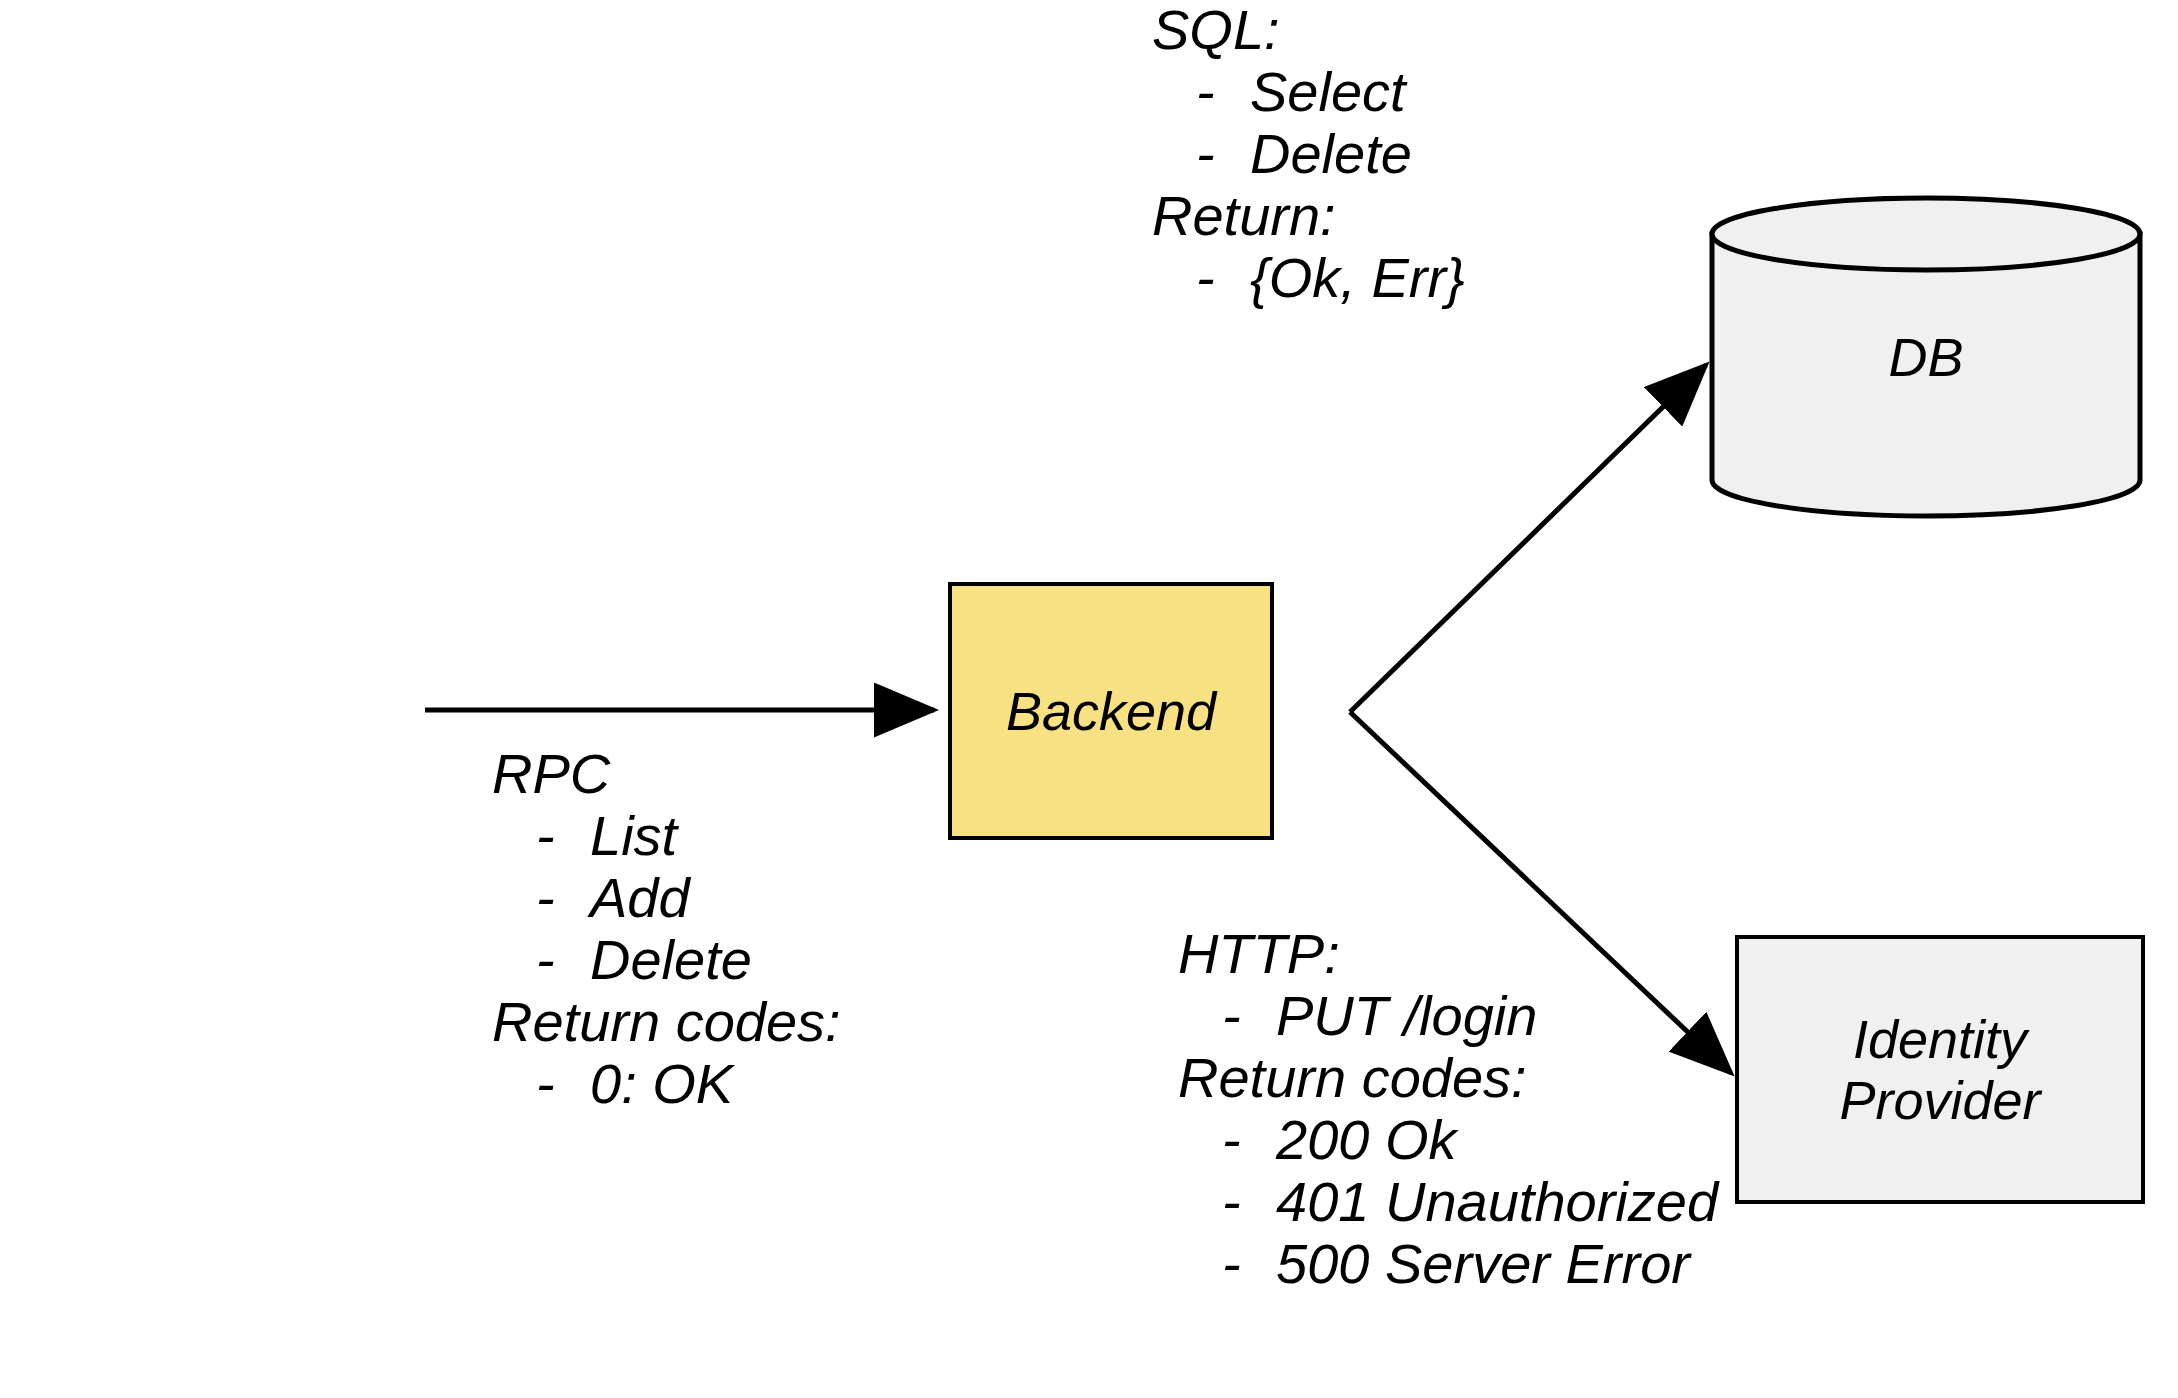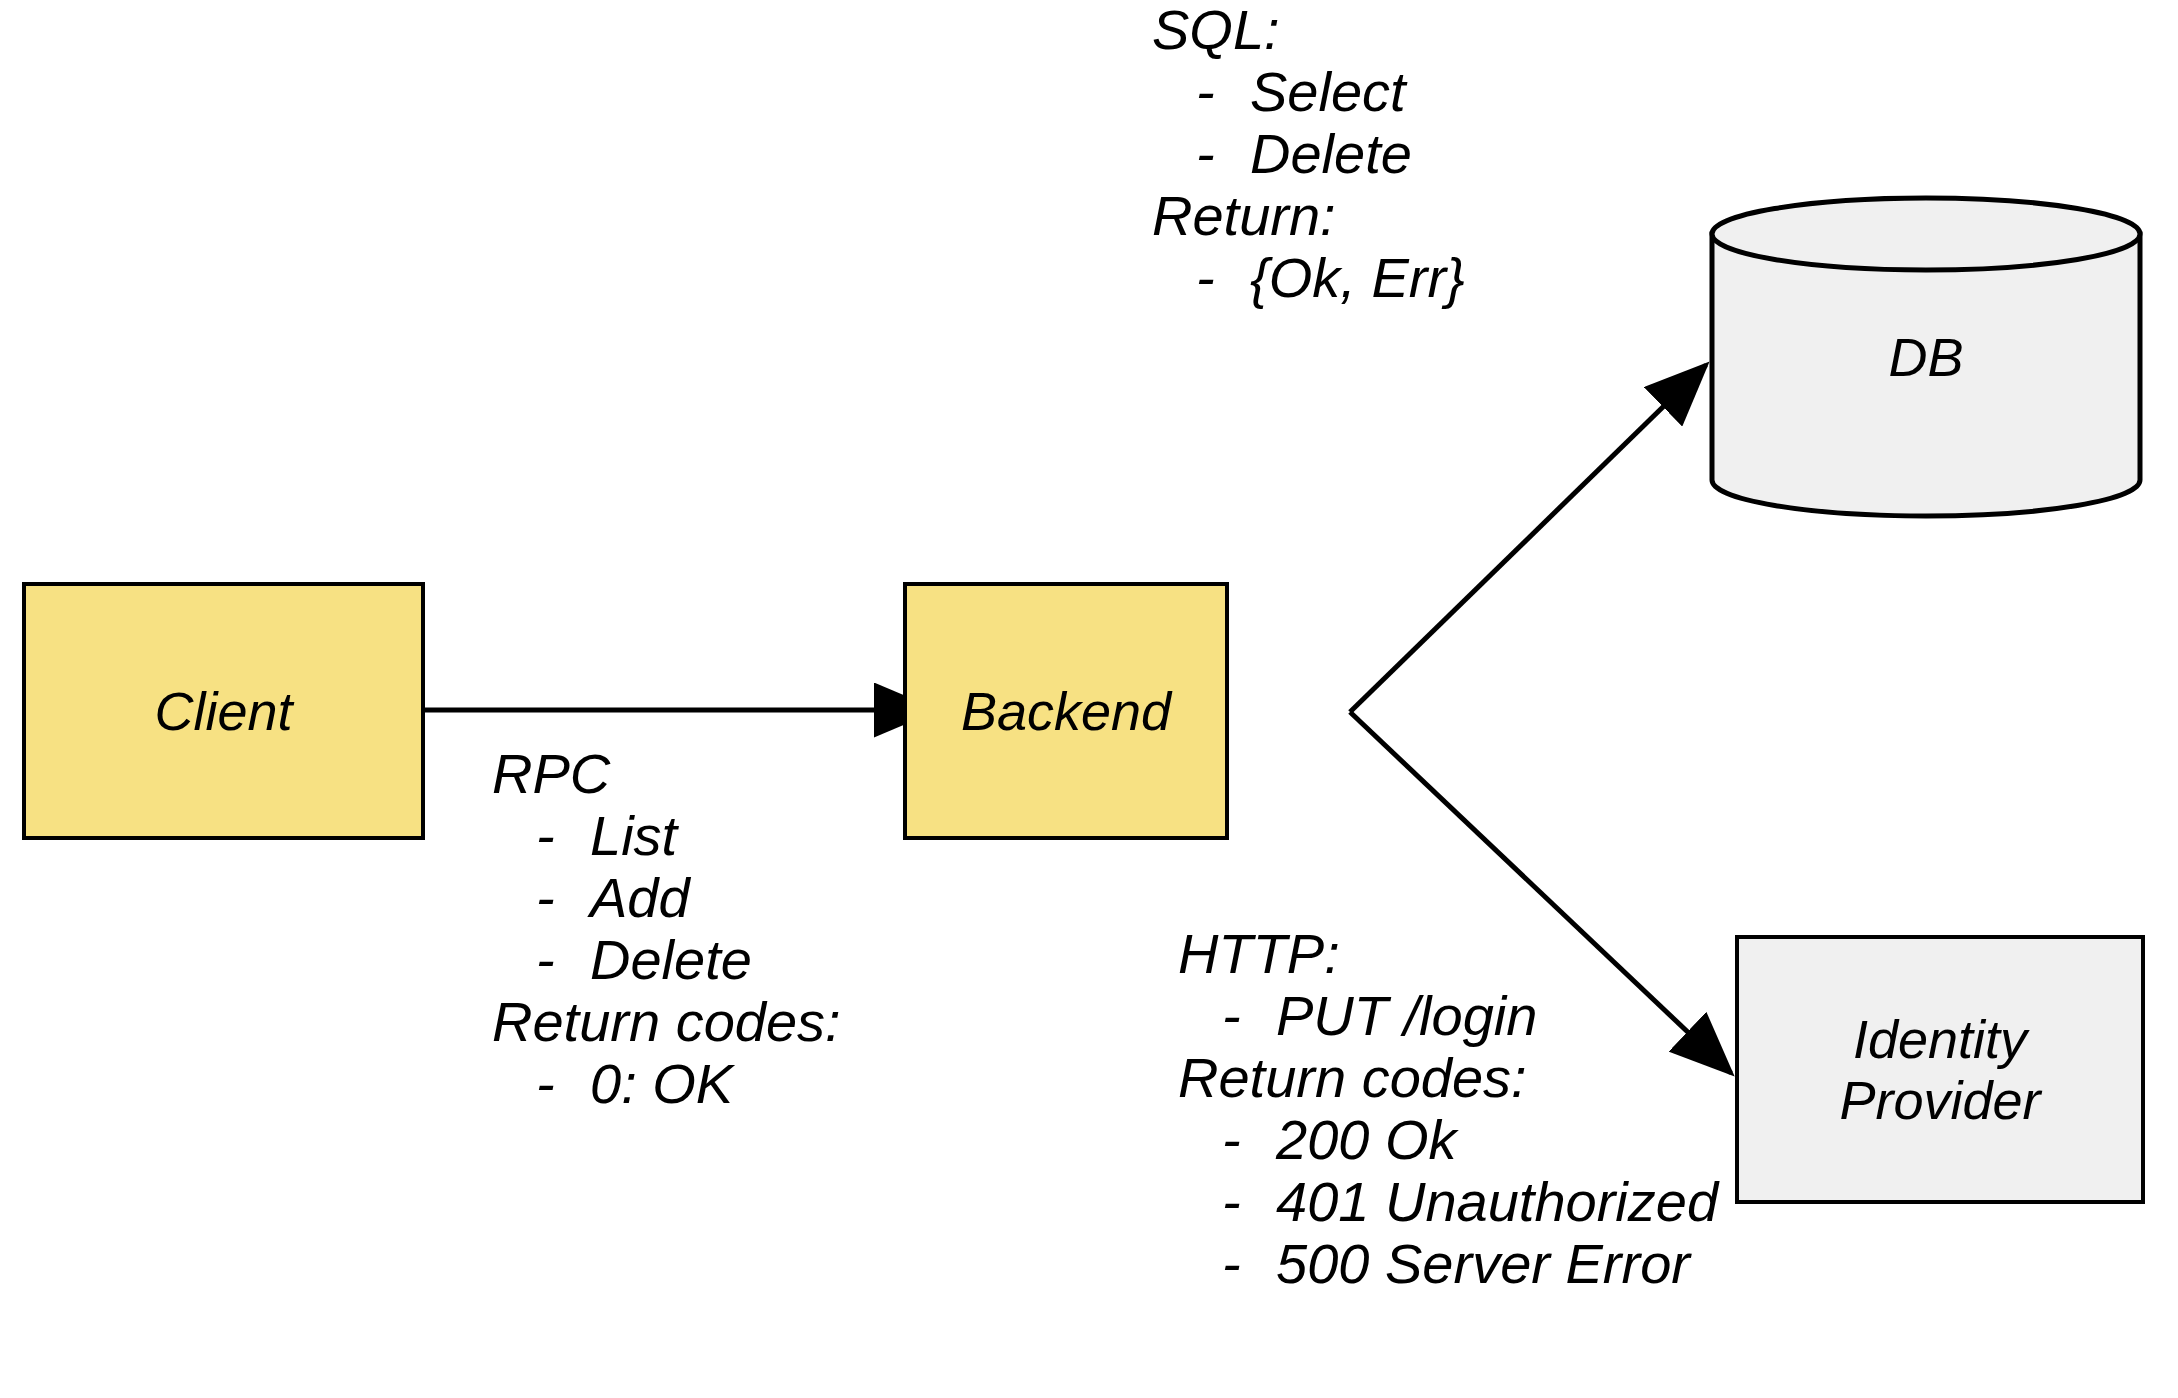--- a/index.html
+++ b/index.html
@@ -32,21 +32,21 @@
     color: #000000;
     white-space: pre-line;
   }
   #client-node {
     left: 22px;
     top: 582px;
     width: 403px;
     height: 258px;
   }
   #backend-node {
-    left: 903px;
+    left: 948px;
     top: 582px;
     width: 326px;
     height: 258px;
   }
   #idp-node {
     left: 1735px;
     top: 935px;
     width: 410px;
     height: 269px;
   }
@@ -162,23 +162,20 @@
       </marker>
     </defs>
 
     <line x1="425" y1="710" x2="934" y2="710" stroke="#000000" stroke-width="5" marker-end="url(#arrowhead)"></line>
 
     <line x1="1350" y1="712" x2="1706" y2="365" stroke="#000000" stroke-width="5" marker-end="url(#arrowhead)"></line>
 
     <line x1="1350" y1="712" x2="1731" y2="1073" stroke="#000000" stroke-width="5" marker-end="url(#arrowhead)"></line>
   </svg>
 
-  <div class="node-box" id="client-node" style="background:#F7E183;">
-    <span class="node-label">Client</span>
-  </div>
 
   <div class="node-box" id="backend-node" style="background:#F7E183;">
     <span class="node-label">Backend</span>
   </div>
 
   <div class="node-box" id="idp-node" style="background:#F0F0F0;">
     <span class="node-label">Identity
 Provider</span>
   </div>
 

